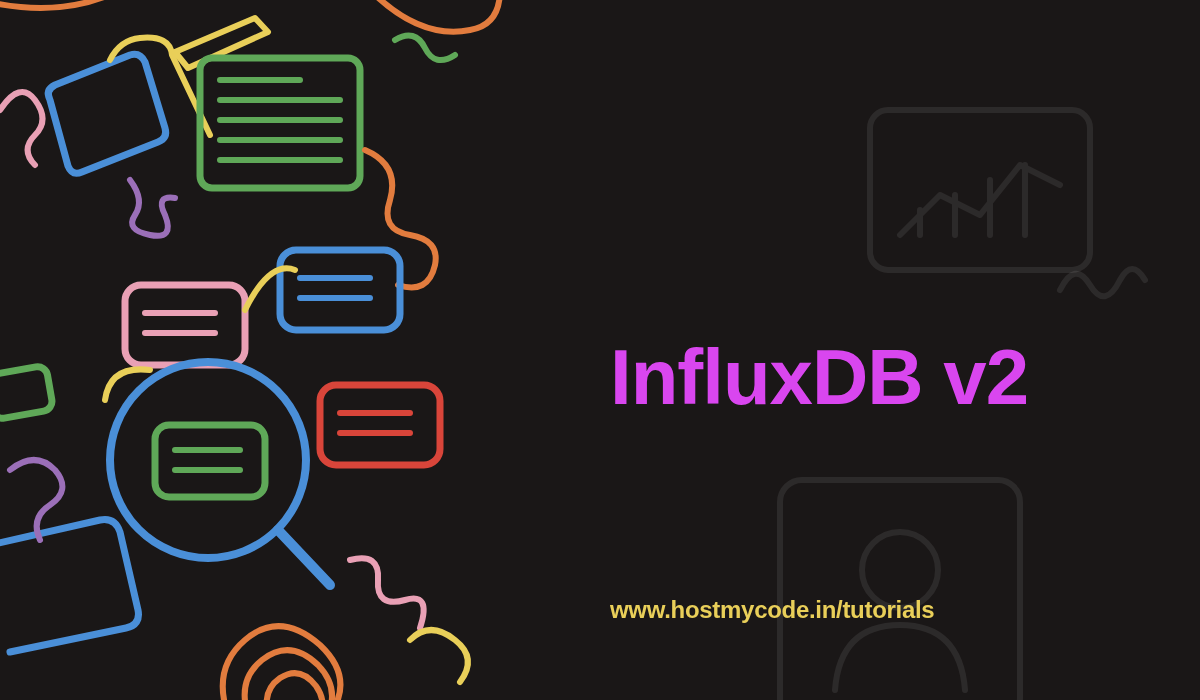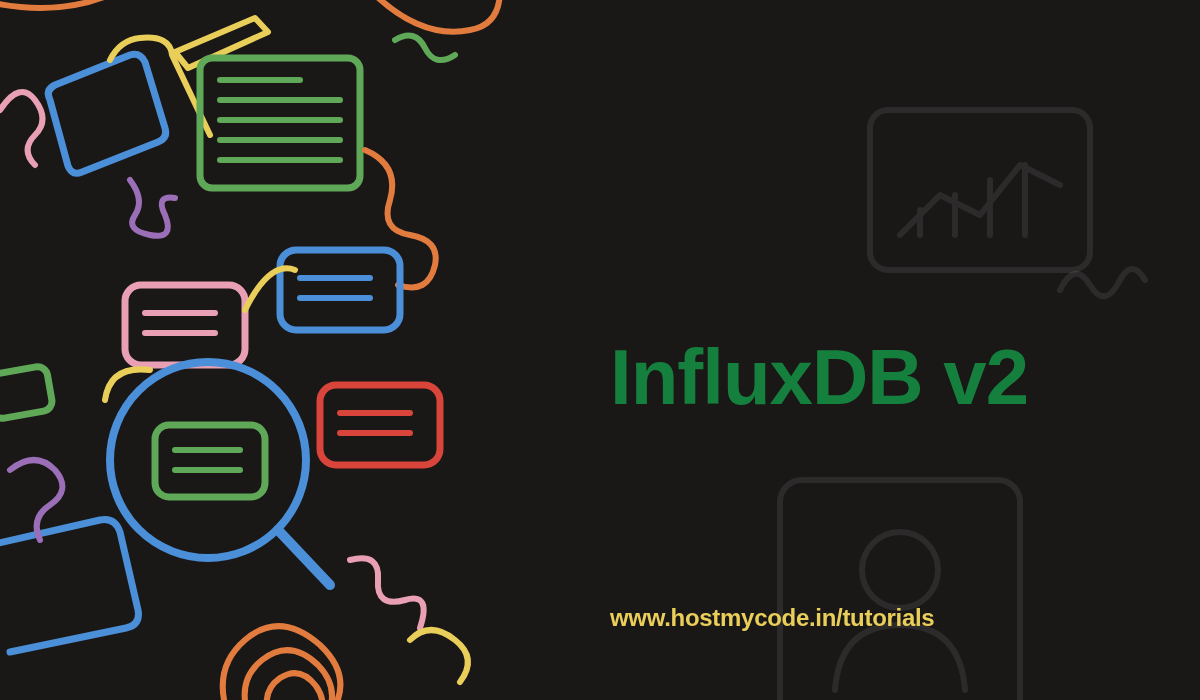--- a/index.html
+++ b/index.html
@@ -49,32 +49,31 @@
       letter-spacing: -0.5px;
     }
     .logo-text .bold { font-weight: 400; }
     .logo-text .light { font-weight: 300; }
     .main-title {
       position: absolute;
       top: 332px;
       left: 50px;
       font-size: 78px;
       font-weight: 800;
-      color: #15803d;
+      color: #d946ef;
       letter-spacing: -1px;
     }
     .url-text {
       position: absolute;
       top: 596px;
       left: 50px;
       font-size: 24px;
       font-weight: 700;
       color: #e9cf59;
       letter-spacing: -0.3px;
-      margin-top: 8px;
     }
     
     .bg-deco {
       position: absolute;
       opacity: 0.08;
     }
     .bg-chart {
       top: 100px;
       right: 100px;
       width: 240px;

